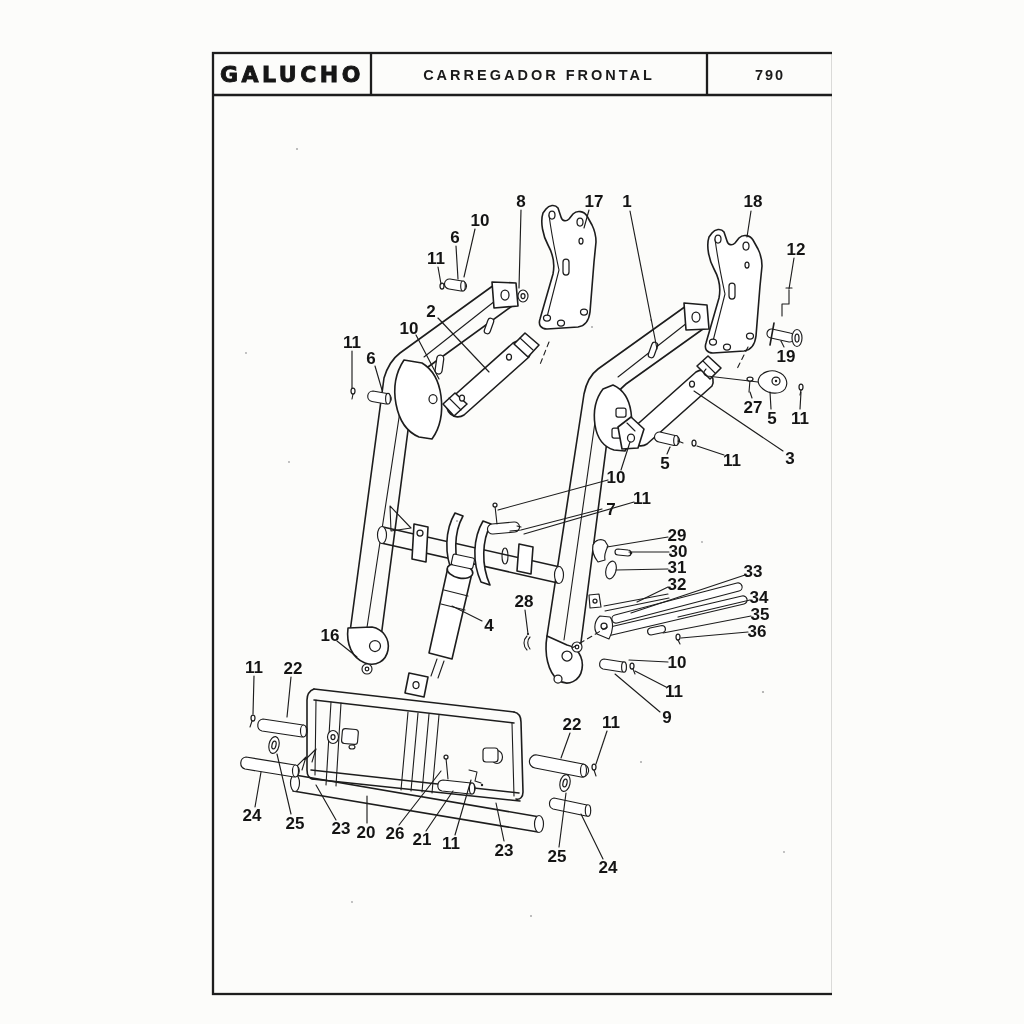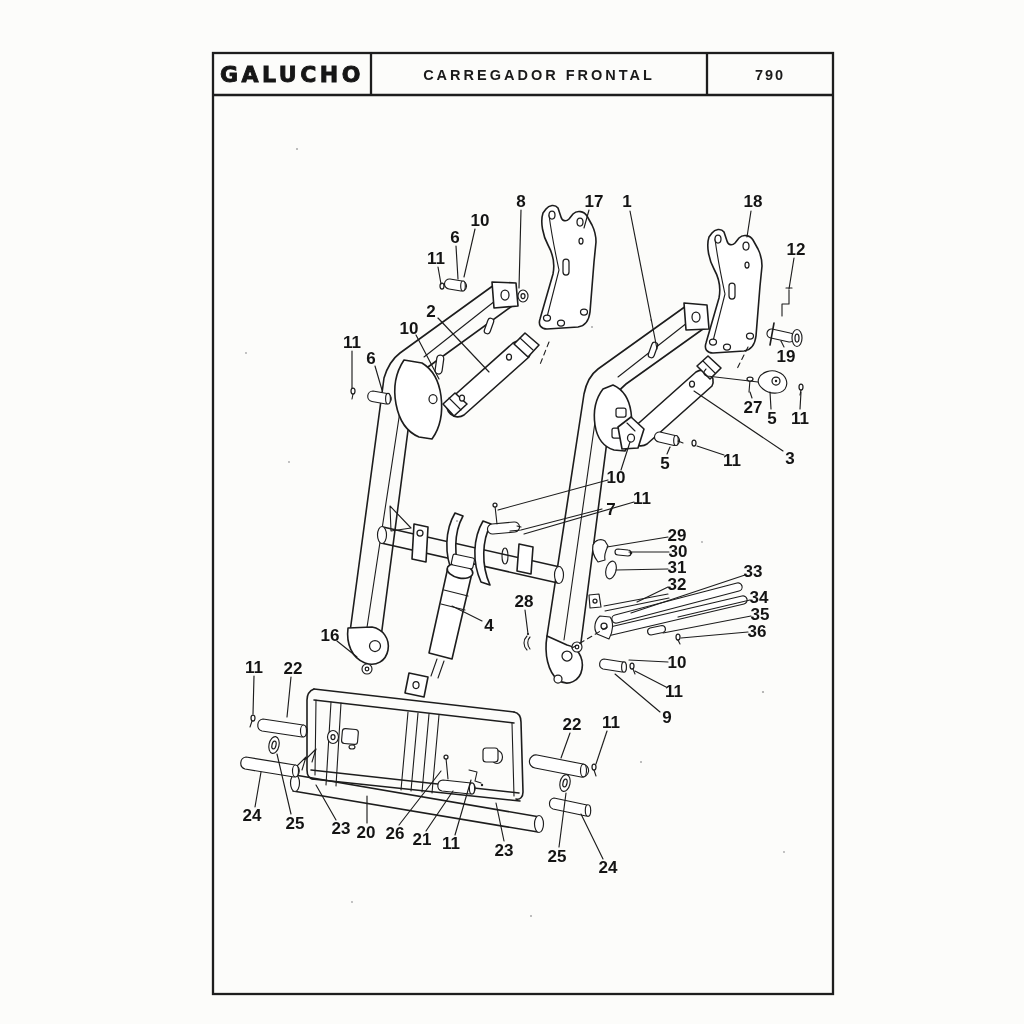--- a/index.html
+++ b/index.html
@@ -1,17 +1,17 @@
 <!DOCTYPE html>
 <html style="--ink: #1d1d1d; --paper: #fcfcfa;"><head>
 <meta charset="utf-8">
 <style>
   :root { --ink:#1d1d1d; --paper:#fcfcfa; }
   html,body { margin:0; padding:0; background:var(--paper); }
-  .canvas { position:relative; width:1024px; height:1024px; background:var(--paper); overflow:hidden; }
+  .canvas { position:relative; width:832px; height:1024px; background:var(--paper); overflow:hidden; }
   svg { display:block; }
   .ink   { stroke:var(--ink); fill:none; stroke-width:1.6; stroke-linecap:round; stroke-linejoin:round; }
   .thin  { stroke:var(--ink); fill:none; stroke-width:1.1; stroke-linecap:round; stroke-linejoin:round; }
   .solid { stroke:var(--ink); fill:#fff; stroke-width:1.6; stroke-linecap:round; stroke-linejoin:round; }
   .solidthin { stroke:var(--ink); fill:#fff; stroke-width:1.15; stroke-linecap:round; stroke-linejoin:round; }
   .hole  { stroke:var(--ink); fill:#fff; stroke-width:1.25; }
   .dot   { fill:var(--ink); stroke:none; }
   .dash  { stroke-dasharray:5 4; }
   .border{ stroke:var(--ink); fill:none; stroke-width:2.3; }
   .leader{ stroke:var(--ink); fill:none; stroke-width:1.15; stroke-linecap:round; }

